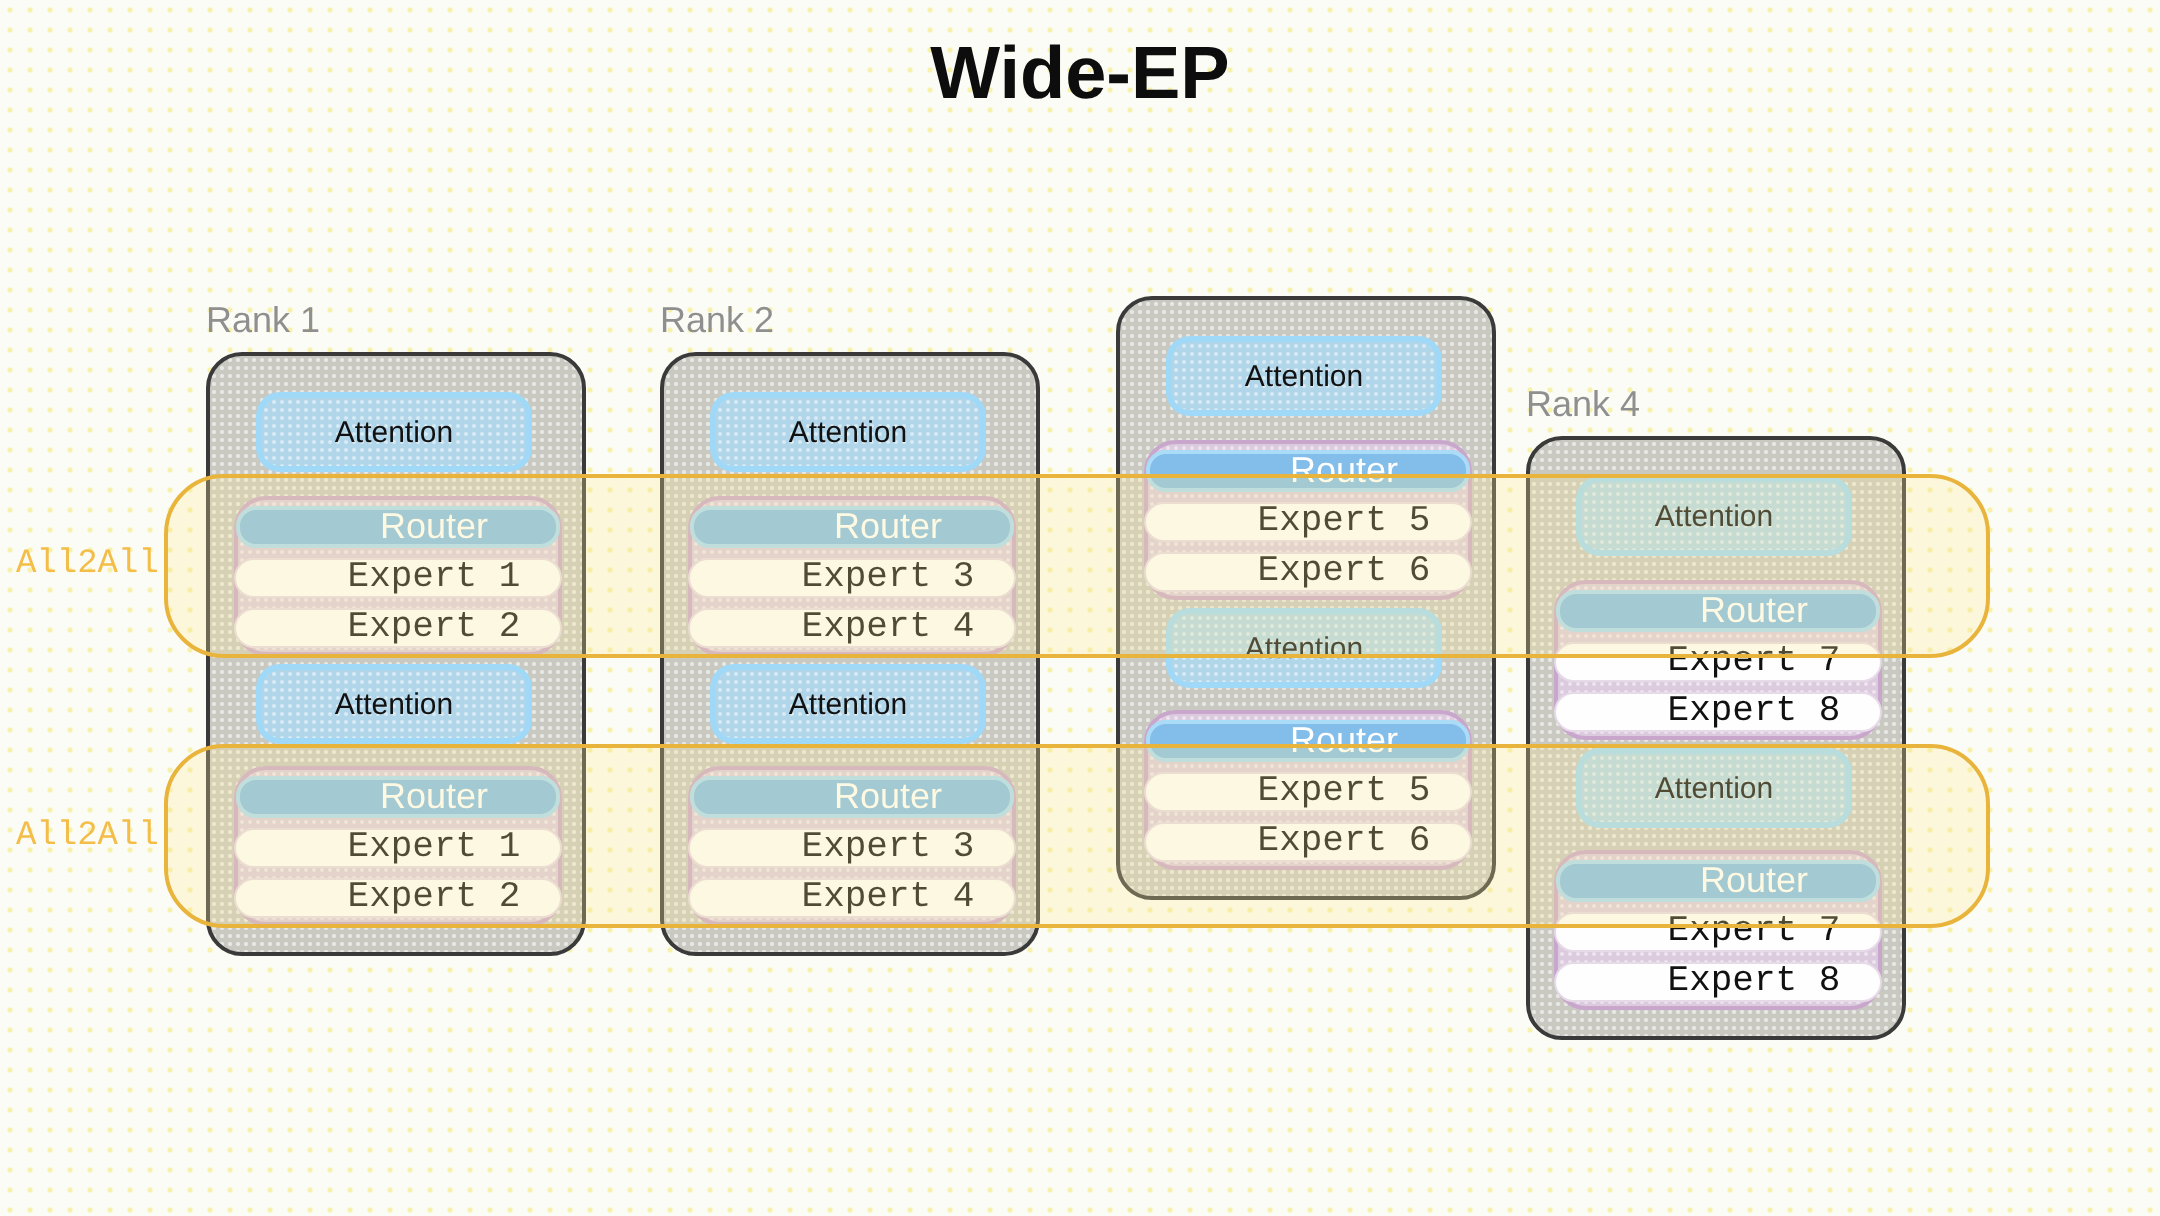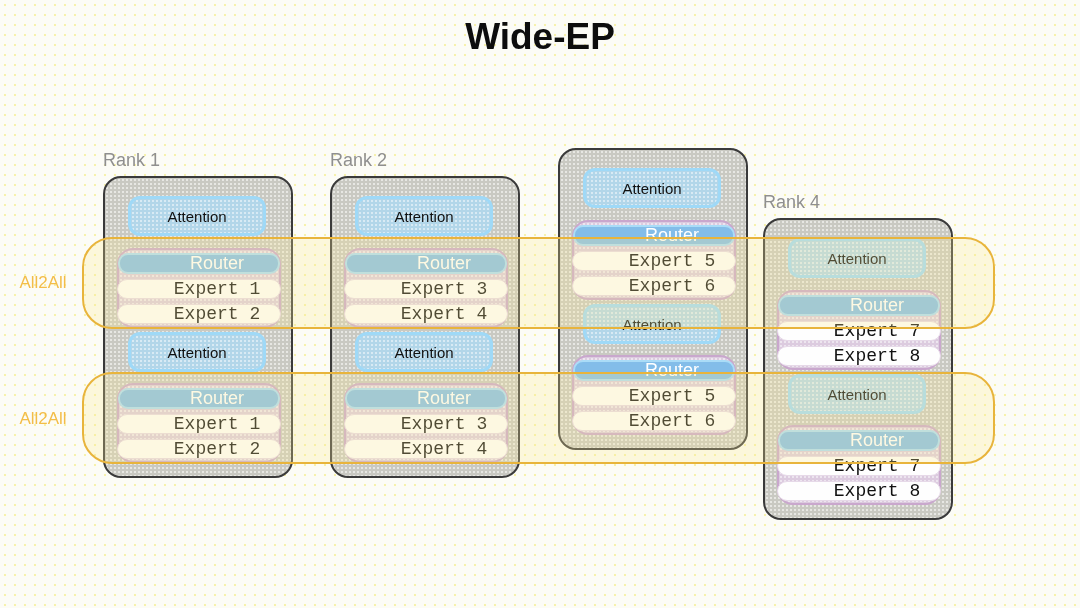--- a/index.html
+++ b/index.html
@@ -89,20 +89,21 @@
     z-index:2;pointer-events:none;
   }
   .band.b1{top:237px;}
   .band.b2{top:372px;}
 
   .all2all{
     position:absolute;left:8px;width:70px;height:20px;line-height:20px;
     text-align:center;
     font-size:17px;color:#f3bd48;
     z-index:3;
+    font-family:Liberation Mono, monospace;
   }
   .all2all.l1{top:273px;}
   .all2all.l2{top:409px;}
 </style>
 </head>
 <body>
 
 <div class="stage">
 
   <div class="title">Wide-EP</div>

